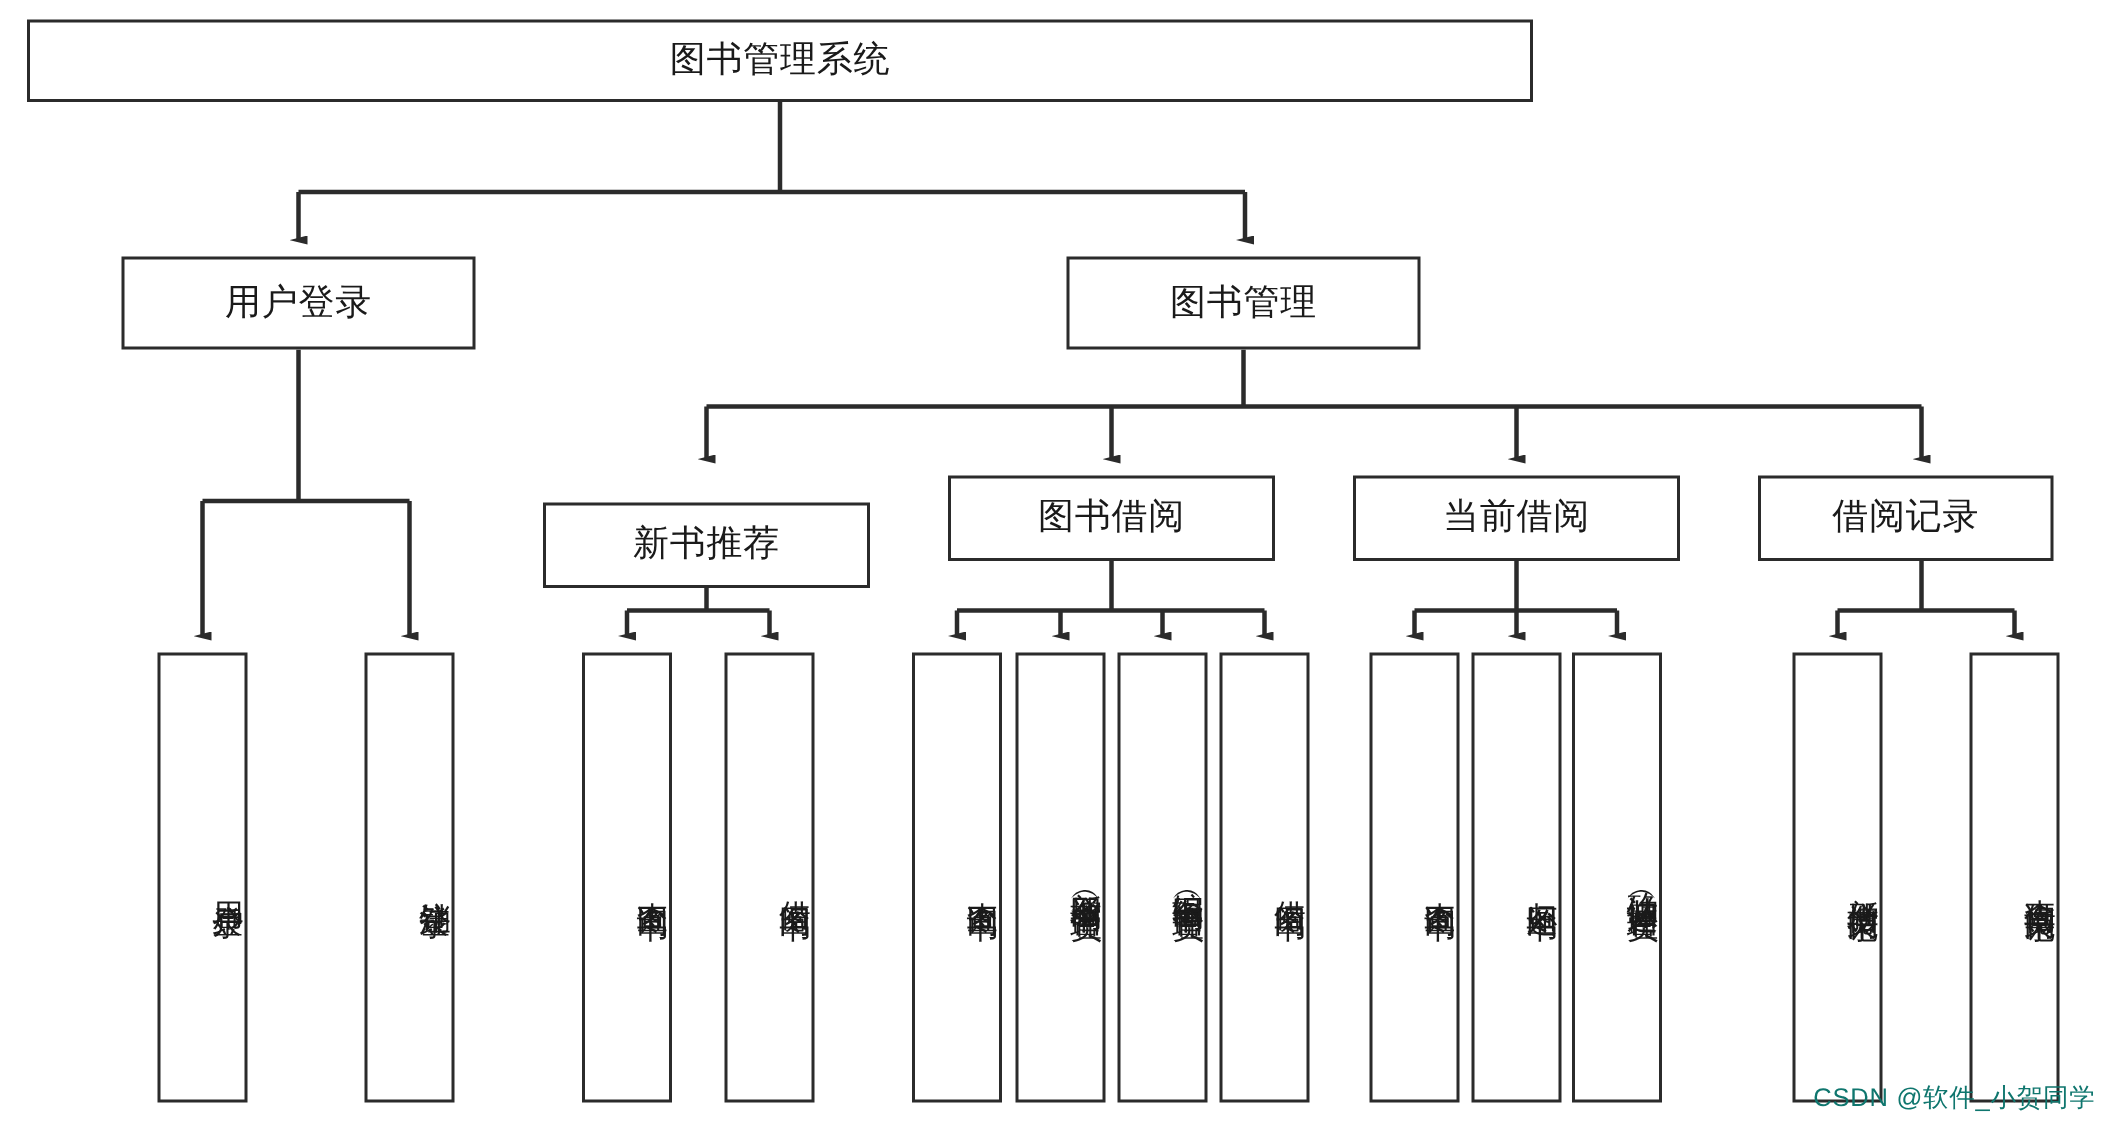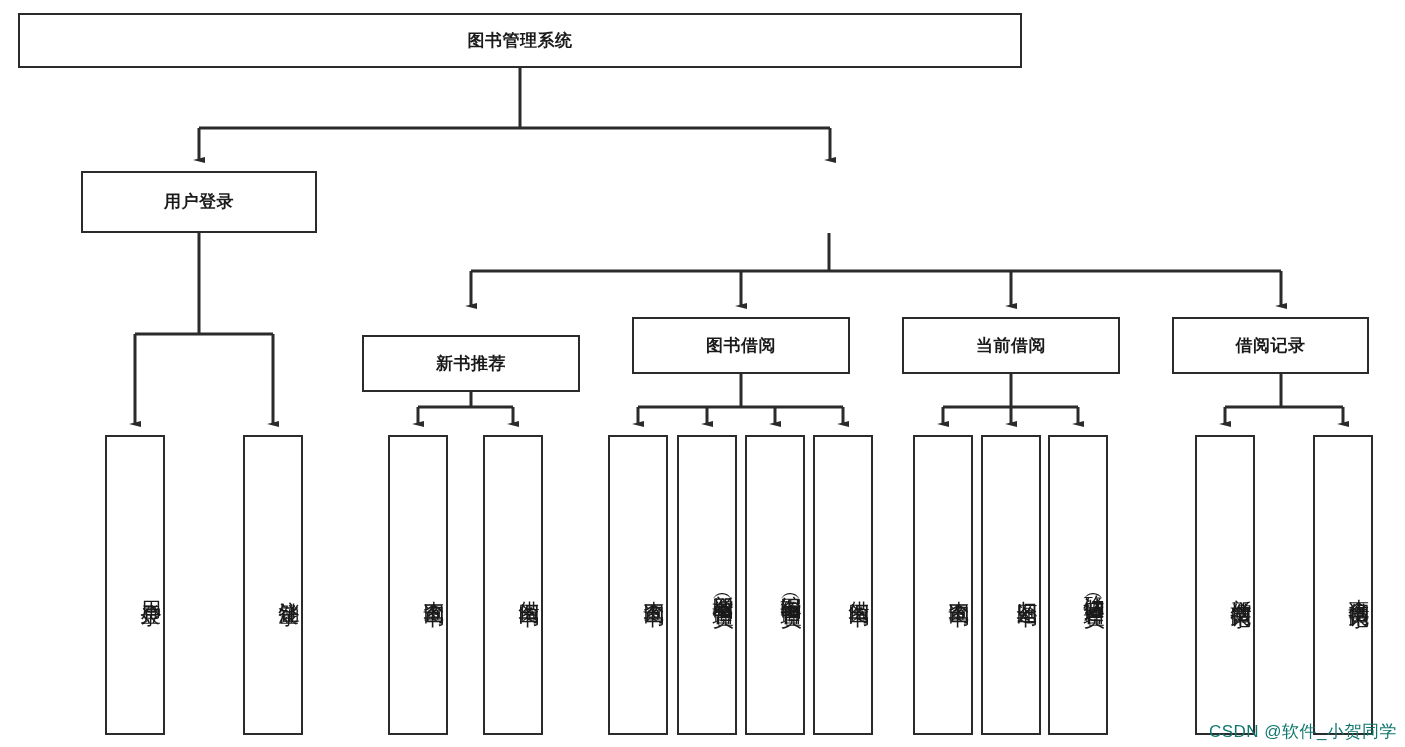--- a/index.html
+++ b/index.html
@@ -30,23 +30,22 @@
     box-sizing: border-box;
     border: 2px solid #2b2b2b;
     background: #ffffff;
     display: flex;
     align-items: center;
     justify-content: center;
     color: #1a1a1a;
     line-height: 1.12;
   }
   .node.horiz {
-    font-size: 17px;
+    font-size: 24px;
     letter-spacing: 0.5px;
-    font-weight: bold;
   }
   .node.vert {
     writing-mode: vertical-rl;
     text-orientation: upright;
     font-size: 21px;
     align-items: flex-start;
     justify-content: center;
     padding-top: 6px;
     letter-spacing: 2px;
   }
@@ -122,20 +121,23 @@
     </g>
   </svg>
 
   <div class="node horiz" id="node-root" style="left: 18px; top: 13px; width: 1004px; height: 55px;">
     <span class="label">图书管理系统</span>
   </div>
 
   <div class="node horiz" id="node-l2-0" style="left: 81px; top: 171px; width: 236px; height: 62px;">
     <span class="label">用户登录</span>
   </div>
+  <div class="node horiz" id="node-l2-1" style="left: 711px; top: 171px; width: 236px; height: 62px;">
+    <span class="label">图书管理</span>
+  </div>
 
   <div class="node horiz" id="node-l3-0" style="left: 362px; top: 335px; width: 218px; height: 57px;">
     <span class="label">新书推荐</span>
   </div>
   <div class="node horiz" id="node-l3-1" style="left: 632px; top: 317px; width: 218px; height: 57px;">
     <span class="label">图书借阅</span>
   </div>
   <div class="node horiz" id="node-l3-2" style="left: 902px; top: 317px; width: 218px; height: 57px;">
     <span class="label">当前借阅</span>
   </div>

